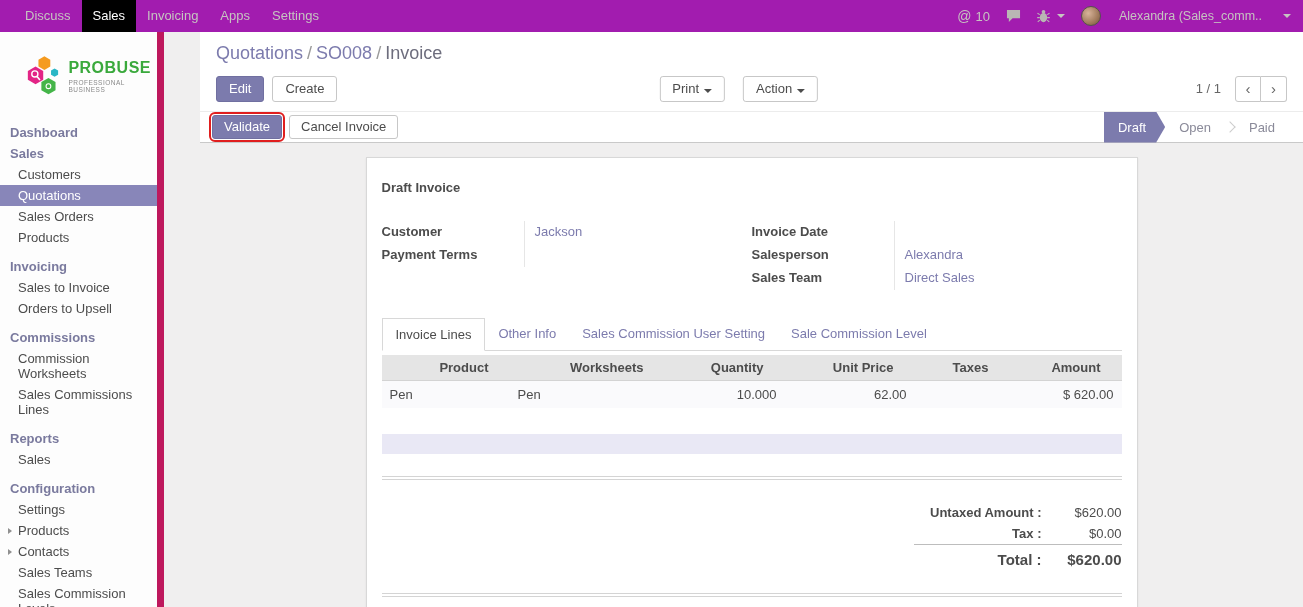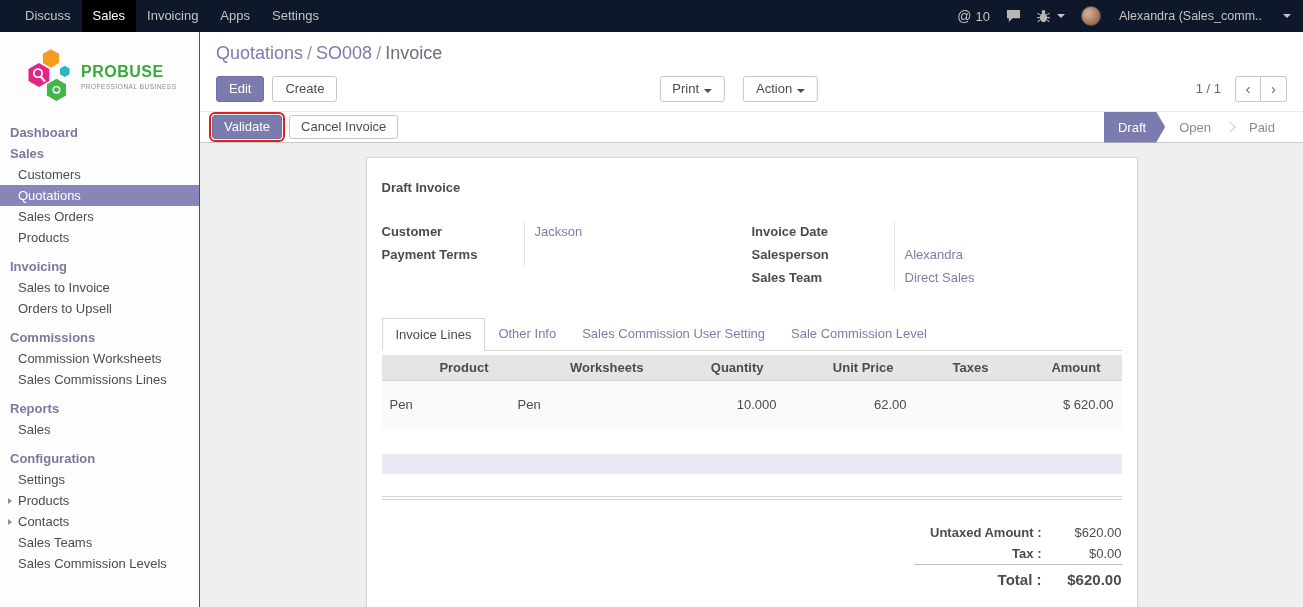--- a/index.html
+++ b/index.html
@@ -8,41 +8,41 @@
     font-family: "Liberation Sans", sans-serif;
     font-size: 13px;
     color: #4c4c4c;
     position: relative;
     overflow: hidden;
     background: #f0efef;
   }
   
   .topbar {
     position:absolute; top:0; left:0; right:0; height:32px;
-    background:#0f172a; display:flex; align-items:stretch; z-index:20;
+    background:#a21caf; display:flex; align-items:stretch; z-index:20;
   }
   .menus { display:flex; padding-left:14px; }
   .menu { color:#c6c4c1; padding:0 11px; line-height:32px; font-size:13px; cursor:pointer; white-space:nowrap; }
   .menu.active { background:#000; color:#fff; }
   .top-right { margin-left:auto; display:flex; align-items:center; padding-right:12px; color:#c6c4c1; gap:16px; }
   .mention { display:flex; align-items:center; gap:4px; cursor:pointer; }
   .at-glyph { font-size:14px; }
   .icon-btn { display:flex; align-items:center; gap:4px; cursor:pointer; }
   .caret { display:inline-block; width:0; height:0;
            border-left:4px solid transparent; border-right:4px solid transparent;
            border-top:4px solid #c6c4c1; margin-left:3px; }
   .avatar { width:20px; height:20px; border-radius:50%;
             background: radial-gradient(circle at 35% 35%, #d8b49a 0%, #a07a5c 60%, #6e4e3a 100%);
             border:1px solid #55524e; flex:none; }
   .user-menu { display:flex; align-items:center; gap:18px; cursor:pointer; font-size:12.5px; }
 
   
   .sidebar {
-    position:absolute; top:32px; left:0; bottom:0; width:200px;
-    background:#fdfdfd; border-right:1px solid #be185d; overflow:hidden;
+    position:absolute; top:32px; left:0; bottom:0; width:164px;
+    background:#fdfdfd; border-right:7px solid #be185d; overflow:hidden;
   }
   .logo { display:flex; align-items:center; gap:7px; padding:12px 6px 6px 26px; height:82px; }
   .logo-text-title { color:#3aa93c; font-weight:bold; font-size:16px; letter-spacing:.5px; }
   .logo-text-sub { font-size:6.5px; color:#8a8a8a; letter-spacing:.5px; margin-top:2px; }
   .side-section { margin-top:8px; }
   .side-section.tight { margin-top:0; }
   .side-heading { font-weight:bold; color:#7a7a9e; padding:3px 10px; cursor:pointer; }
   .side-item { padding:3px 10px 3px 18px; cursor:pointer; position:relative; color:#4c4c4c; line-height:15px; }
   .side-item.active { background:#8886b9; color:#fff; }
   .expander { position:absolute; left:8px; top:8px; width:0; height:0;
@@ -95,21 +95,21 @@
   .fval { flex:1; border-left:1px solid #e6e6e6; padding:3px 0 3px 10px; color:#7c7bad; min-height:23px; cursor:pointer; }
   .fval.empty { cursor:default; }
 
   .tabs { display:flex; border-bottom:1px solid #d8d8d8; margin-top:28px; }
   .tab { padding:8px 13px; color:#7c7bad; cursor:pointer; margin-bottom:-1px; }
   .tab.active { background:#fff; border:1px solid #d8d8d8; border-bottom:1px solid #fff; color:#4c4c4c; }
 
   table.lines { width:100%; border-collapse:collapse; table-layout:fixed; margin-top:4px; }
   table.lines th { background:#e5e5e5; text-align:right; font-weight:bold; padding:5px 21px;
                    border-bottom:1px solid #d3d3d3; cursor:pointer; }
-  table.lines td { padding:16px 8px; }
+  table.lines td { padding:6px 8px; }
   table.lines tbody tr { background:#fafafc; cursor:pointer; }
   .num { text-align:right; }
   .col-product { width:128px; } .col-desc { width:155px; } .col-qty { width:120px; }
   .col-price { width:130px; } .col-tax { width:95px; } .col-amount { width:112px; }
 
   .gap1 { height:26px; }
   .stripe { height:20px; background:#e9e8f5; }
   .gap2 { height:22px; }
   .sep-double { border-top:1px solid #d4d4d4; border-bottom:1px solid #d4d4d4; height:4px; }
 

